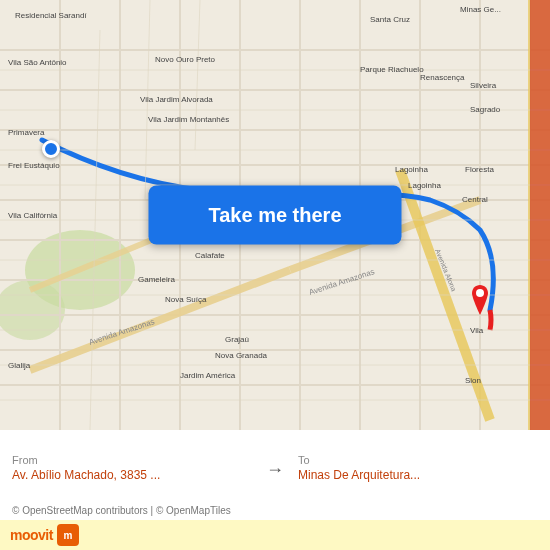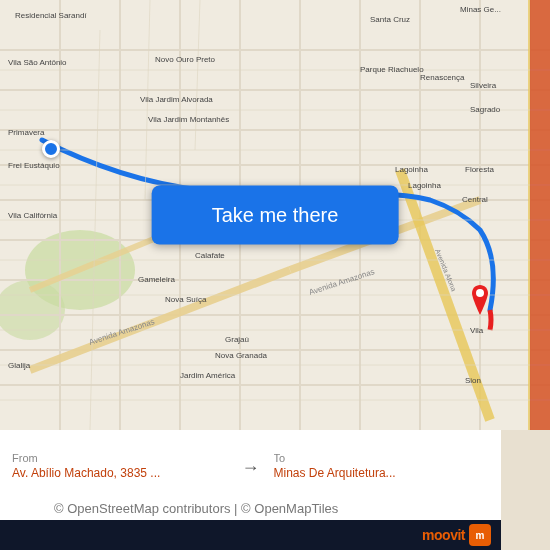--- a/index.html
+++ b/index.html
@@ -49,21 +49,21 @@
       position: absolute;
       top: 50%;
       left: 50%;
       transform: translate(-50%, -50%);
       background: #1a73e8;
       color: white;
       border: none;
       border-radius: 8px;
       padding: 18px 60px;
       font-size: 20px;
-      font-weight: normal;
+      font-weight: bold;
       cursor: pointer;
       z-index: 10;
       white-space: nowrap;
       box-shadow: 0 2px 8px rgba(0,0,0,0.3);
     }
 
     
     #origin-marker {
       position: absolute;
       top: 140px;
@@ -87,21 +87,21 @@
       z-index: 5;
     }
 
     #dest-marker svg {
       width: 24px;
       height: 30px;
     }
 
     
     #bottom-bar {
-      width: 501px;
+      width: 550px;
       height: 120px;
       background: white;
       display: flex;
       flex-direction: column;
       position: relative;
     }
 
     #route-info {
       display: flex;
       align-items: stretch;
@@ -140,31 +140,29 @@
       display: flex;
       align-items: center;
       color: #555;
       font-size: 18px;
       padding: 0 4px;
       flex-shrink: 0;
     }
 
     #attribution {
       padding: 4px 12px;
-      font-size: 13px;
+      font-size: 10px;
       color: #777;
-      margin-left: 42px;
     }
 
     #moovit-bar {
       display: flex;
       align-items: center;
-      justify-content: flex-end;
       padding: 4px 10px;
-      background: #0f172a;
+      background: #fef9c3;
     }
 
     #moovit-logo {
       display: flex;
       align-items: center;
       gap: 4px;
     }
 
     .moovit-text {
       font-size: 14px;

